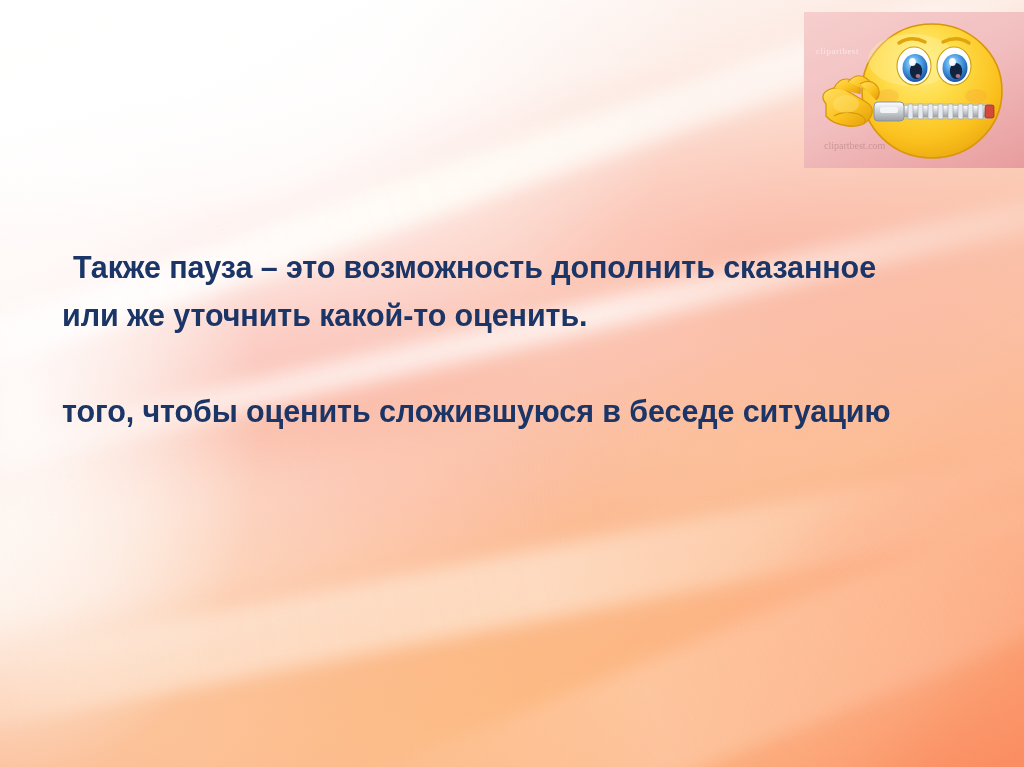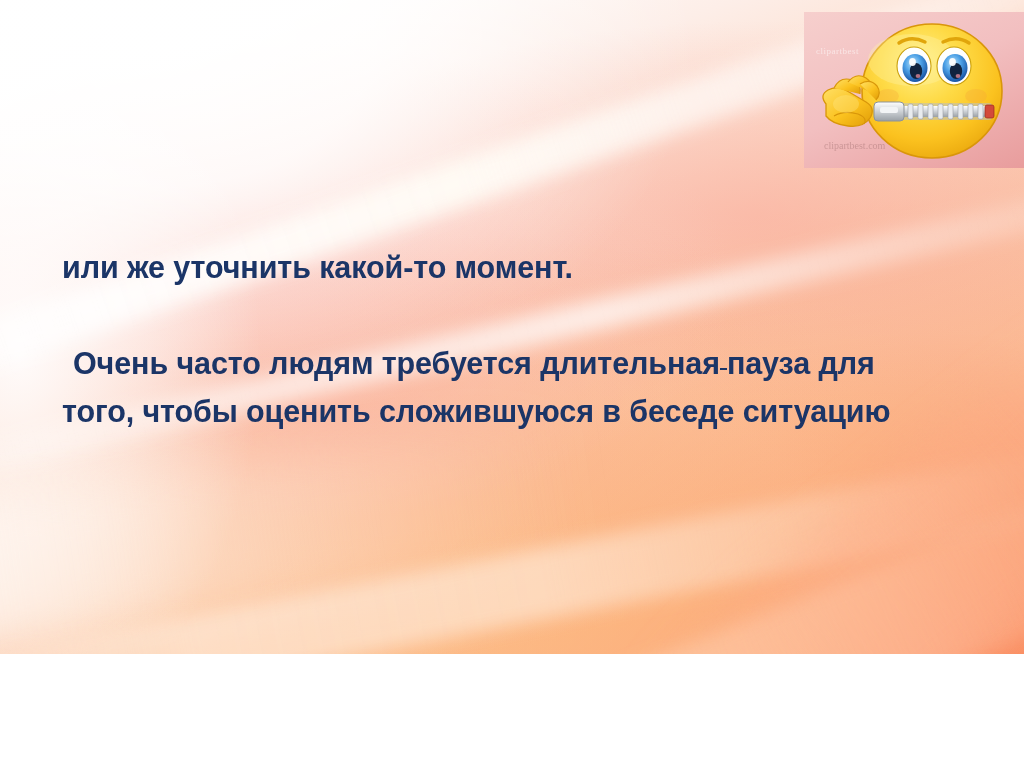--- a/index.html
+++ b/index.html
@@ -3,21 +3,21 @@
 <meta charset="utf-8">
 <style>
   html, body {
     margin: 0;
     padding: 0;
     background: #ffffff;
   }
   #slide {
     position: relative;
     width: 1024px;
-    height: 654px;
+    height: 767px;
     overflow: hidden;
     font-family: "Liberation Sans", sans-serif;
     background-color: #e5e5e5;
     text-decoration: underline;
   }
 
   
   .bg-layer {
     position: absolute;
     inset: 0;
@@ -306,26 +306,26 @@
         <path d="M44 70 Q52 60 62 66 Q70 71 66 80" fill="url(#handGrad)" stroke="#D8960A" stroke-width="1.2"></path>
         <path d="M56 72 Q66 66 73 74 Q78 81 72 88" fill="url(#handGrad)" stroke="#D8960A" stroke-width="1.2"></path>
         <path d="M30 104 Q40 98 54 102 Q64 106 60 112" fill="none" stroke="#D8960A" stroke-width="1.1"></path>
         <ellipse cx="42" cy="92" rx="13" ry="9" fill="#FFE78A" opacity="0.35"></ellipse>
       </g>
     </svg>
   </div>
 
   <div id="body-text">
     <p>
-      <span>или же уточнить какой-то момент.</span>
+      <span class="lead-space"></span><span>Также пауза – это возможность дополнить сказанное</span>
     </p>
+    <p>
+      <span>или же уточнить какой-то оценить.</span>
+    </p>
 
     <div class="para-gap"></div>
 
-    <p>
-      <span class="lead-space"></span><span>Очень часто людям требуется длительная</span><span class="ul-gap"></span><span>пауза для</span>
-    </p>
     <p>
       <span>того, чтобы оценить сложившуюся в беседе ситуацию</span>
     </p>
   </div>
 
 </div>
 
 </body></html>

